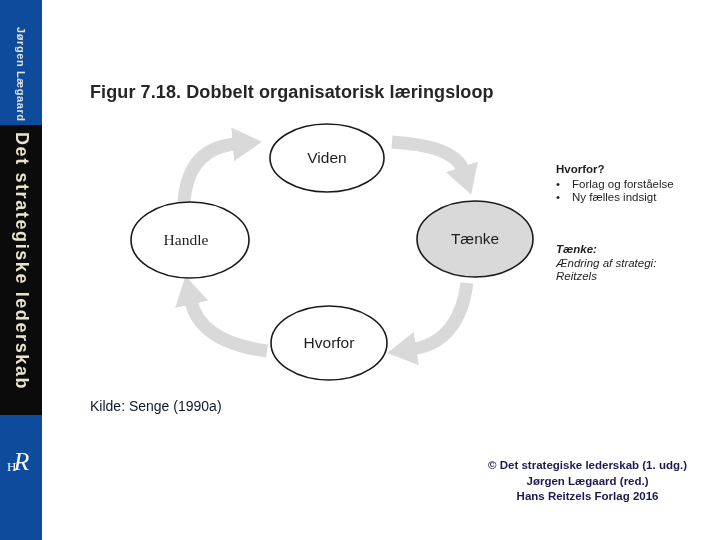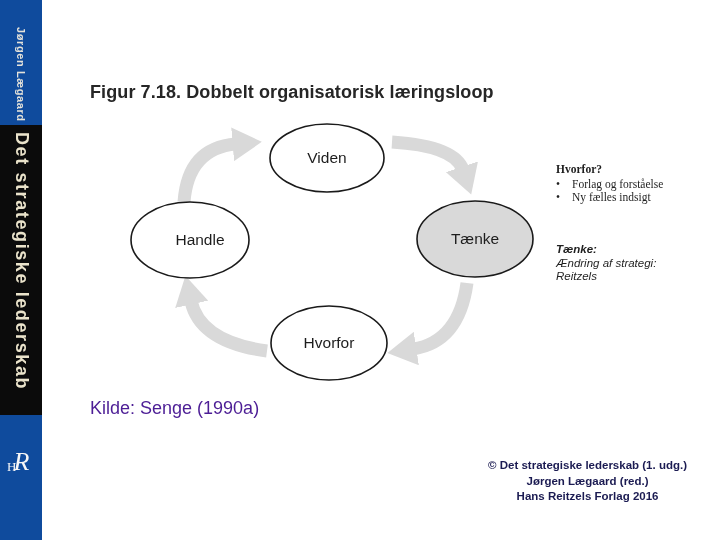--- a/index.html
+++ b/index.html
@@ -38,27 +38,27 @@
   .figure-title{
     position:absolute;left:90px;top:82px;font-size:18px;font-weight:700;color:#262626;
     letter-spacing:0.1px;white-space:nowrap;
   }
   .diagram-svg{position:absolute;left:0;top:0;width:720px;height:540px;z-index:1;}
   .node-label{
     position:absolute;z-index:2;transform:translate(-50%,-50%);
     font-size:15.5px;color:#1d1d1d;white-space:nowrap;
   }
   
-  .why-block{position:absolute;left:556px;top:163px;width:150px;z-index:2;font-size:11.5px;line-height:13.5px;color:#1f1f1f;font-family:Liberation Serif, serif;}
+  .why-block{position:absolute;left:556px;top:163px;width:150px;z-index:2;font-size:11.5px;line-height:13.5px;color:#1f1f1f;}
   .why-heading{font-weight:700;margin-bottom:1px;}
   .bullet-row{display:flex;}
   .bullet-glyph{width:16px;flex:0 0 16px;}
   .think-block{position:absolute;left:556px;top:243px;width:150px;z-index:2;font-size:11.5px;line-height:13.5px;color:#1f1f1f;font-style:italic;}
   .think-heading{font-weight:700;}
-  .source-note{position:absolute;left:90px;top:398px;font-size:18px;color:#4c1d95;z-index:2;}
+  .source-note{position:absolute;left:90px;top:398px;font-size:14px;color:#0f172a;z-index:2;}
   .credits{
     position:absolute;right:33px;top:458px;text-align:center;z-index:2;
     font-size:11.5px;font-weight:700;line-height:15.5px;color:#1b1b52;white-space:nowrap;
   }
 </style>
 </head>
 <body>
 
 <div class="slide">
 
@@ -93,21 +93,21 @@
 
     <ellipse cx="327" cy="158" rx="57" ry="34" fill="#ffffff" stroke="#1a1a1a" stroke-width="1.6"></ellipse>
     <ellipse cx="475" cy="239" rx="58" ry="38" fill="#d9d9d9" stroke="#1a1a1a" stroke-width="1.6"></ellipse>
     <ellipse cx="329" cy="343" rx="58" ry="37" fill="#ffffff" stroke="#1a1a1a" stroke-width="1.6"></ellipse>
     <ellipse cx="190" cy="240" rx="59" ry="38" fill="#ffffff" stroke="#1a1a1a" stroke-width="1.6"></ellipse>
   </svg>
 
   <div class="node-label" style="left:327px;top:158px;">Viden</div>
   <div class="node-label" style="left:475px;top:239px;">Tænke</div>
   <div class="node-label" style="left:329px;top:343px;">Hvorfor</div>
-  <div class="node-label" style="left:200px;top:240px;">Handle</div>
+  <div class="node-label" style="left:186px;top:240px;font-family:Liberation Serif, serif;">Handle</div>
 
   <div class="why-block">
     <div class="why-heading">Hvorfor?</div>
     <div class="bullet-row">
       <span class="bullet-glyph">•</span>
       <span>Forlag og forståelse</span>
     </div>
     <div class="bullet-row">
       <span class="bullet-glyph">•</span>
       <span>Ny fælles indsigt</span>

